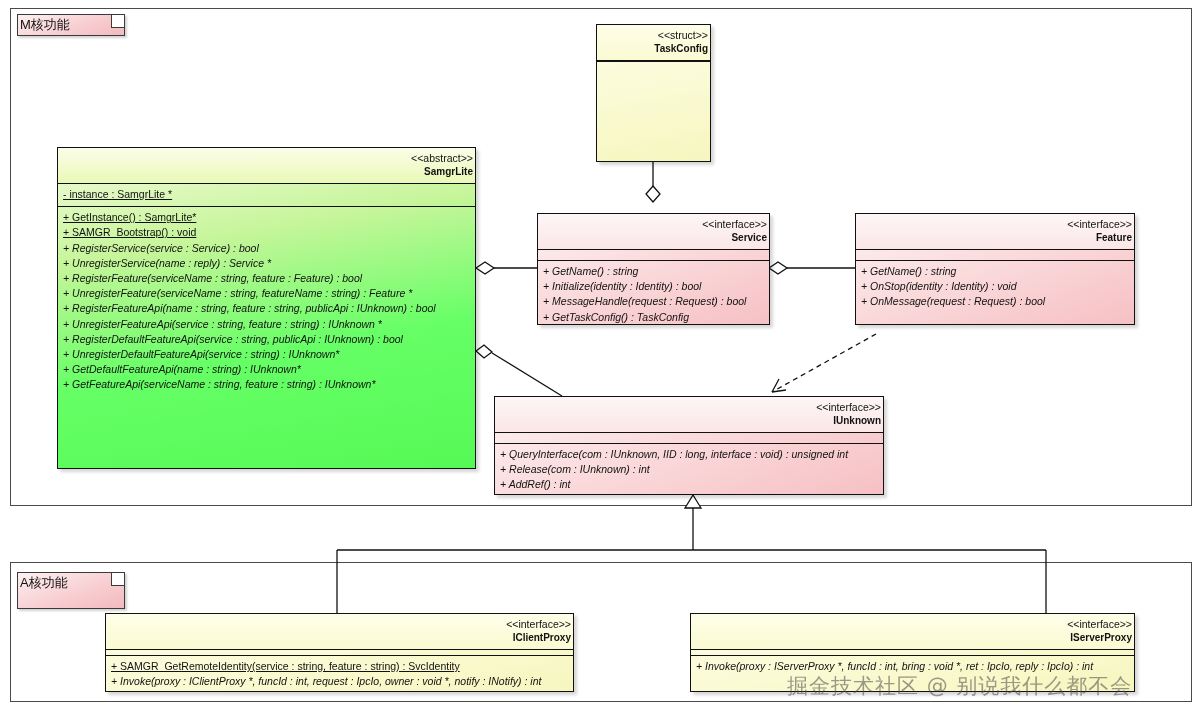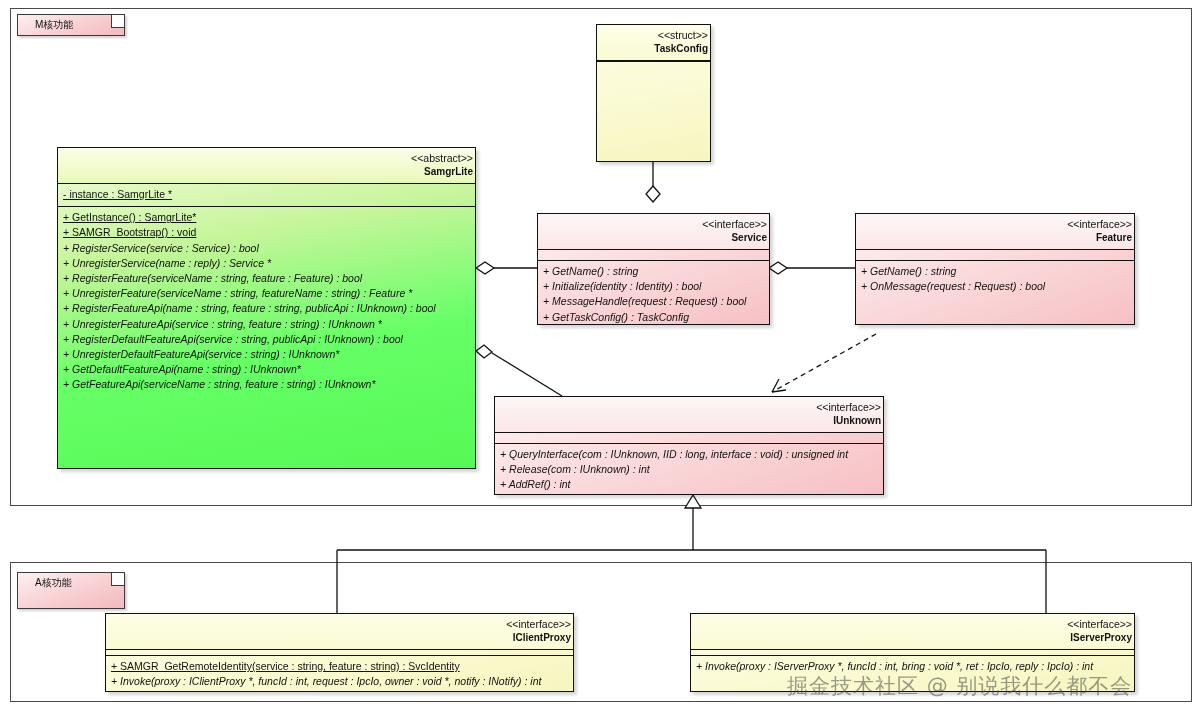--- a/index.html
+++ b/index.html
@@ -21,23 +21,23 @@
     position: absolute;
     border: 1px solid #4a4a4a;
     background: #ffffff;
     box-sizing: border-box;
   }
   .pkg-tab {
     position: absolute;
     box-sizing: border-box;
     border: 1px solid #3a3a3a;
     background: linear-gradient(160deg, #fdf0f1 0%, #f8cfd2 55%, #f3b9be 100%);
-    font-size: 10px;
-    color: #111;
-    padding: 3px 4px 0 17px;
+    font-size: 13px;
+    color: #111;
+    padding: 3px 4px 0 2px;
     line-height: 13px;
     box-shadow: 2px 2px 2px rgba(0,0,0,0.18);
   }
   .pkg-tab .fold {
     position: absolute;
     right: 0;
     top: 0;
     width: 12px;
     height: 12px;
     background: #ffffff;
@@ -224,20 +224,21 @@
   <div class="uml skin-pink" style="left:855px; top:213px; width:280px; height:112px;">
     <div class="hdr hdr-pink">
       <div class="stereo">&lt;&lt;interface&gt;&gt;</div>
       <div class="cname">Feature</div>
     </div>
     <div class="sep"></div>
     <div class="compartment empty"></div>
     <div class="sep"></div>
     <div class="compartment">
       <div class="mrow">+ GetName() : string</div>
+      <div class="mrow">+ OnStop(identity : Identity) : void</div>
       <div class="mrow">+ OnMessage(request : Request) : bool</div>
     </div>
   </div>
 
   <div class="uml skin-pink" style="left:494px; top:396px; width:390px; height:99px;">
     <div class="hdr hdr-pink">
       <div class="stereo">&lt;&lt;interface&gt;&gt;</div>
       <div class="cname">IUnknown</div>
     </div>
     <div class="sep"></div>

